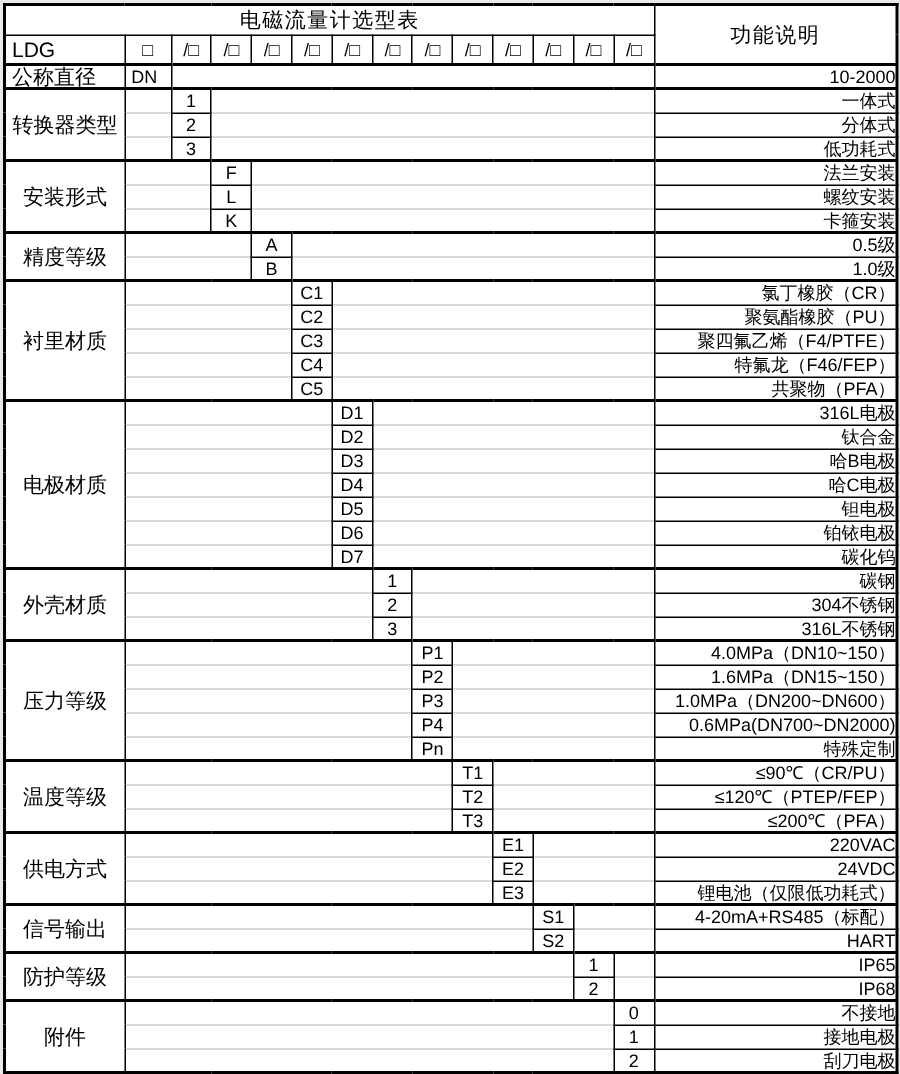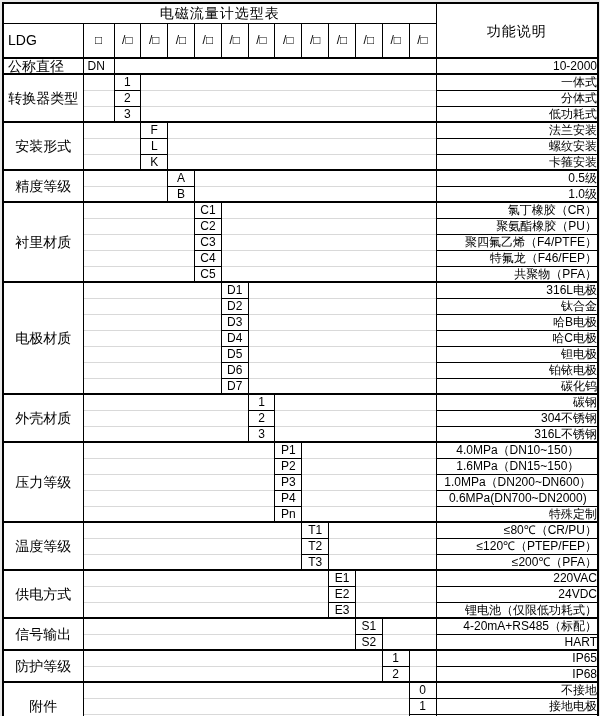--- a/index.html
+++ b/index.html
@@ -20,29 +20,29 @@
     border:2px solid var(--border);
   }
   td{
     border:1px solid var(--border);
     padding:0;margin:0;overflow:hidden;white-space:nowrap;
     text-align:center;vertical-align:middle;line-height:1;
     font-size:13px;
   }
   tr{height:16px;}
   tr.r-title{height:20px;}
-  tr.r-model{height:35px;}
+  tr.r-model{height:20px;}
   td.title{font-size:14px;letter-spacing:1px;}
   td.fhead{font-size:14px;letter-spacing:1px;}
   td.lbl{font-size:14px;}
   td.lft{text-align:left;padding-left:4px;}
   td.code{font-size:12px;margin-left:22px;}
   td.slot{font-size:12px;}
   td.desc{font-size:12px;text-align:right;}
-  td.desc.left{text-align:center;padding-left:2px;}
+  td.desc.left{text-align:right;padding-left:2px;}
   td.empty{
     background:repeating-linear-gradient(to bottom,
       var(--bg) 0px, var(--bg) 15px, var(--grid) 15px, var(--grid) 16px);
   }
   tr.bs td{border-top:2px solid var(--border);}
 </style>
 </head>
 <body>
 
 <table>
@@ -223,21 +223,21 @@
       </tr>
       <tr>
         <td class="code">Pn</td>
         <td class="desc">特殊定制</td>
       </tr>
       <tr class="bs">
         <td class="lbl" rowspan="3">温度等级</td>
         <td class="empty" rowspan="3" colspan="8"></td>
         <td class="code">T1</td>
         <td class="empty" rowspan="3" colspan="4"></td>
-        <td class="desc">≤80℃（CR/PU）</td>
+        <td class="desc">≤90℃（CR/PU）</td>
       </tr>
       <tr>
         <td class="code">T2</td>
         <td class="desc">≤120℃（PTEP/FEP）</td>
       </tr>
       <tr>
         <td class="code">T3</td>
         <td class="desc">≤200℃（PFA）</td>
       </tr>
       <tr class="bs">

